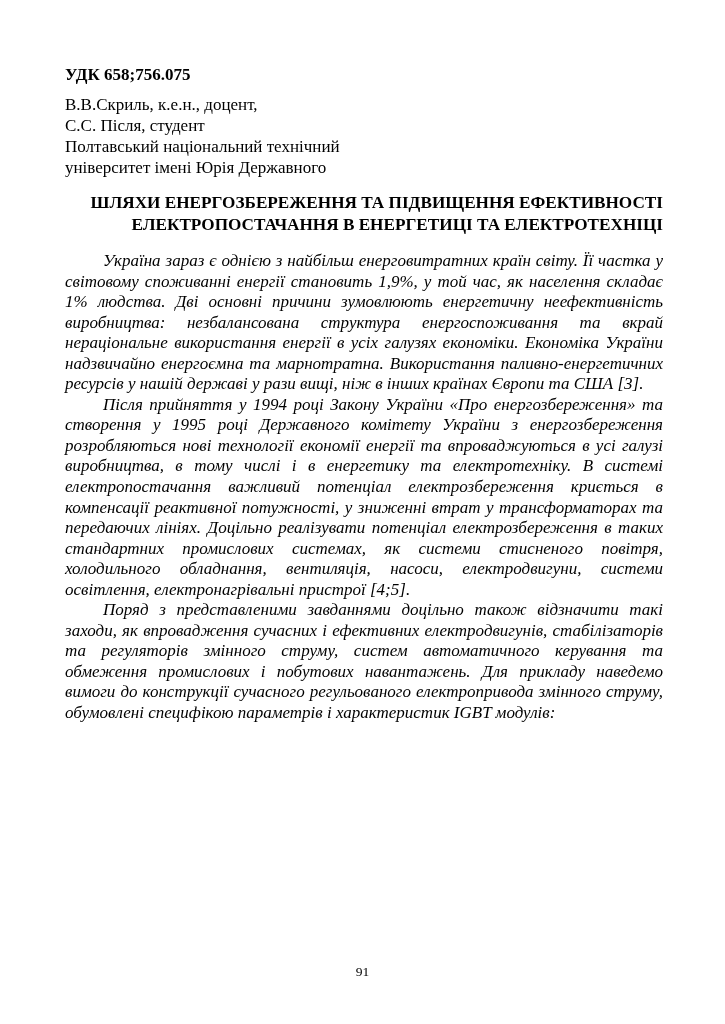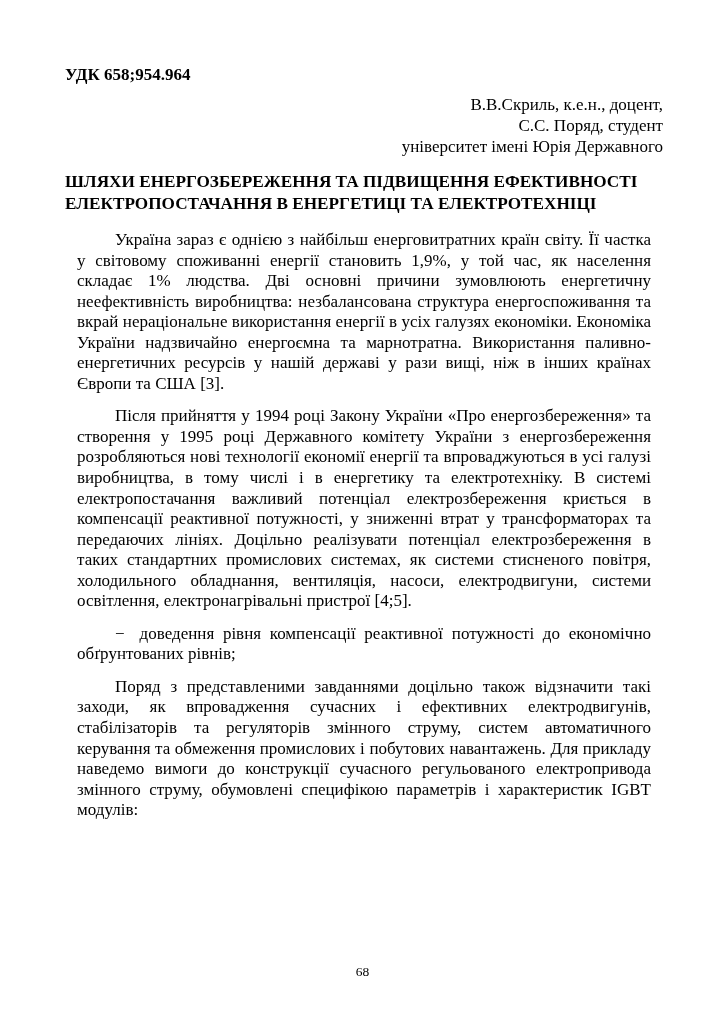--- a/index.html
+++ b/index.html
@@ -17,65 +17,63 @@
     padding: 64px 62px 0 65px;
     position: relative;
   }
   .udc {
     font-weight: bold;
     font-size: 17px;
     line-height: 21px;
   }
   .authors {
     margin-top: 9px;
-    text-align: right;
     font-size: 17px;
     line-height: 21px;
   }
   .title {
     margin: 14px 0 16px 0;
-    text-align: left;
+    text-align: right;
     font-weight: bold;
     font-size: 17.2px;
     line-height: 21.5px;
   }
   .body-p {
-    margin: 12px;
+    margin: 0;
     text-align: justify;
     font-size: 17px;
     line-height: 20.55px;
     text-indent: 38px;
+    font-style: italic;
   }
   .list-item .marker { margin-right: 15px; }
   .page-number {
     position: absolute;
     bottom: 44px; left: 0;
     width: 725px;
     text-align: center;
     font-size: 13.5px;
   }
 </style>
 </head>
 <body>
 
 <div class="page">
 
-  <div class="udc">УДК 658;954.964</div>
+  <div class="udc">УДК 658;756.075</div>
 
   <div class="authors">
     <div>В.В.Скриль, к.е.н., доцент,</div>
-    <div>С.С. Поряд, студент</div>
+    <div>С.С. Після, студент</div>
+    <div>Полтавський національний технічний</div>
     <div>університет імені Юрія Державного</div>
   </div>
 
   <h1 class="title">ШЛЯХИ ЕНЕРГОЗБЕРЕЖЕННЯ ТА ПІДВИЩЕННЯ ЕФЕКТИВНОСТІ ЕЛЕКТРОПОСТАЧАННЯ В ЕНЕРГЕТИЦІ ТА ЕЛЕКТРОТЕХНІЦІ</h1>
 
   <p class="body-p">Україна зараз є однією з найбільш енерговитратних країн світу. Її частка у світовому споживанні енергії становить 1,9%, у той час, як населення складає 1% людства. Дві основні причини зумовлюють енергетичну неефективність виробництва: незбалансована структура енергоспоживання та вкрай нераціональне використання енергії в усіх галузях економіки. Економіка України надзвичайно енергоємна та марнотратна. Використання паливно-енергетичних ресурсів у нашій державі у рази вищі, ніж в інших країнах Європи та США [3].</p>
   <p class="body-p">Після прийняття у 1994 році Закону України «Про енергозбереження» та створення у 1995 році Державного комітету України з енергозбереження розробляються нові технології економії енергії та впроваджуються в усі галузі виробництва, в тому числі і в енергетику та електротехніку. В системі електропостачання важливий потенціал електрозбереження криється в компенсації реактивної потужності, у зниженні втрат у трансформаторах та передаючих лініях. Доцільно реалізувати потенціал електрозбереження в таких стандартних промислових системах, як системи стисненого повітря, холодильного обладнання, вентиляція, насоси, електродвигуни, системи освітлення, електронагрівальні пристрої [4;5].</p>
 
-  <p class="body-p list-item">
-    <span class="marker">−</span><span>доведення рівня компенсації реактивної потужності до економічно обґрунтованих рівнів;</span>
-  </p>
 
   <p class="body-p">Поряд з представленими завданнями доцільно також відзначити такі заходи, як впровадження сучасних і ефективних електродвигунів, стабілізаторів та регуляторів змінного струму, систем автоматичного керування та обмеження промислових і побутових навантажень. Для прикладу наведемо вимоги до конструкції сучасного регульованого електропривода змінного струму, обумовлені специфікою параметрів і характеристик IGBT модулів:</p>
 
-  <div class="page-number">68</div>
+  <div class="page-number">91</div>
 </div>
 
 </body></html>

